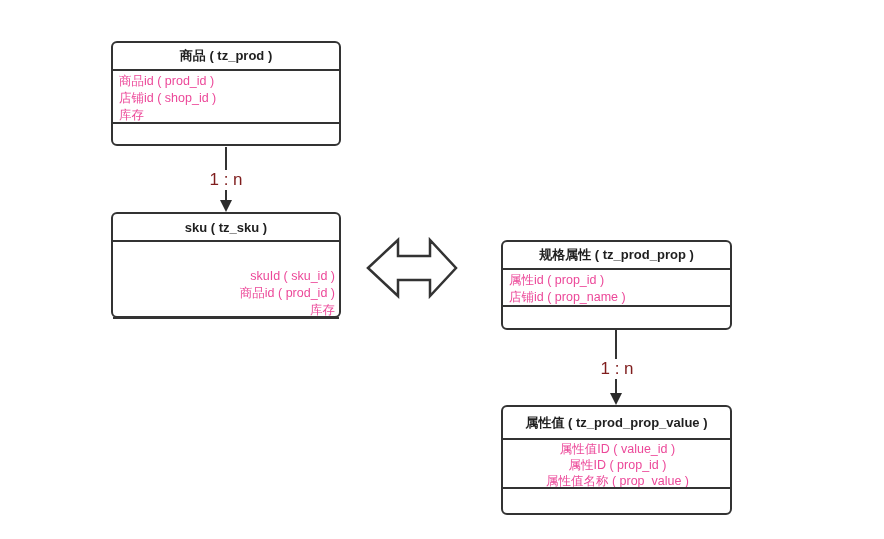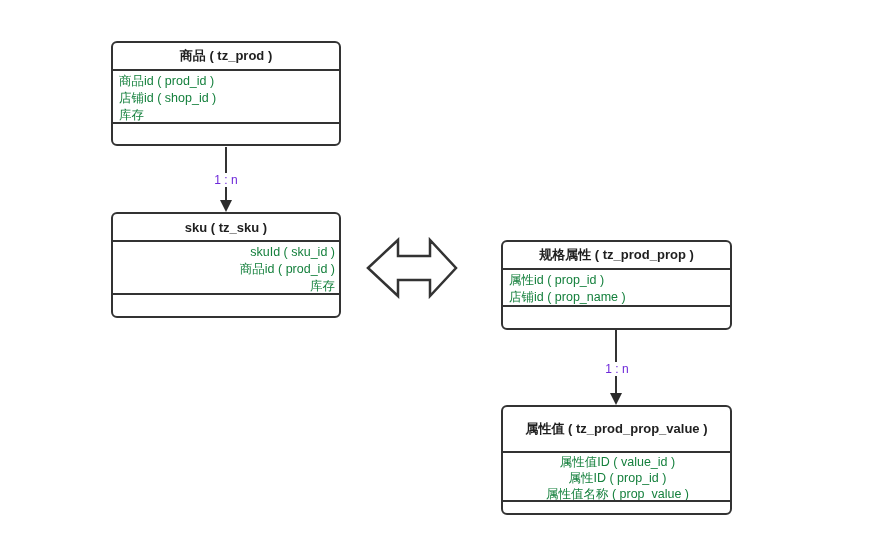--- a/index.html
+++ b/index.html
@@ -32,41 +32,41 @@
     font-weight: bold;
     color: #1f1f1f;
     border-bottom: 2px solid #333333;
     white-space: nowrap;
   }
   .entity-fields {
     flex: 0 0 auto;
     border-bottom: 2px solid #333333;
     padding: 2px 4px 0 6px;
     font-size: 12.5px;
-    color: #15803d;
+    color: #ec4899;
     overflow: hidden;
   }
   .field { line-height: 17px; white-space: nowrap; }
   .entity-footer { flex: 1 1 auto; }
 
   
   .t1 { left: 111px; top: 41px;  width: 230px; height: 105px; }
   .t1 .entity-header { height: 28px; }
   .t1 .entity-fields { height: 53px; }
 
-  .t2 { left: 111px; top: 212px; width: 230px; height: 106px; }
+  .t2 { left: 111px; top: 212px; width: 230px; height: 106px; gap: 24px; }
   .t2 .entity-header { height: 28px; }
   .t2 .entity-fields { height: 53px; text-align: right; }
 
   .t3 { left: 501px; top: 240px; width: 231px; height: 90px; }
   .t3 .entity-header { height: 28px; }
   .t3 .entity-fields { height: 37px; }
 
   .t4 { left: 501px; top: 405px; width: 231px; height: 110px; }
-  .t4 .entity-header { height: 46px; }
+  .t4 .entity-header { height: 33px; }
   .t4 .entity-fields { height: 49px; text-align: center; }
   .t4 .field { line-height: 15.8px; }
 
   
   .connector-line {
     position: absolute;
     width: 2px;
     background: #333333;
   }
   .arrowhead-down {
@@ -74,22 +74,22 @@
     width: 0; height: 0;
     border-left: 6px solid transparent;
     border-right: 6px solid transparent;
     border-top: 12px solid #2b2b2b;
   }
   .connector-label {
     position: absolute;
     transform: translate(-50%, -50%);
     background: #ffffff;
     padding: 0 3px;
-    font-size: 12px;
-    color: #6d28d9;
+    font-size: 17px;
+    color: #7f1d1d;
     white-space: nowrap;
   }
 
   
   .double-arrow {
     position: absolute;
     left: 366px;
     top: 237px;
     width: 92px;
     height: 62px;

